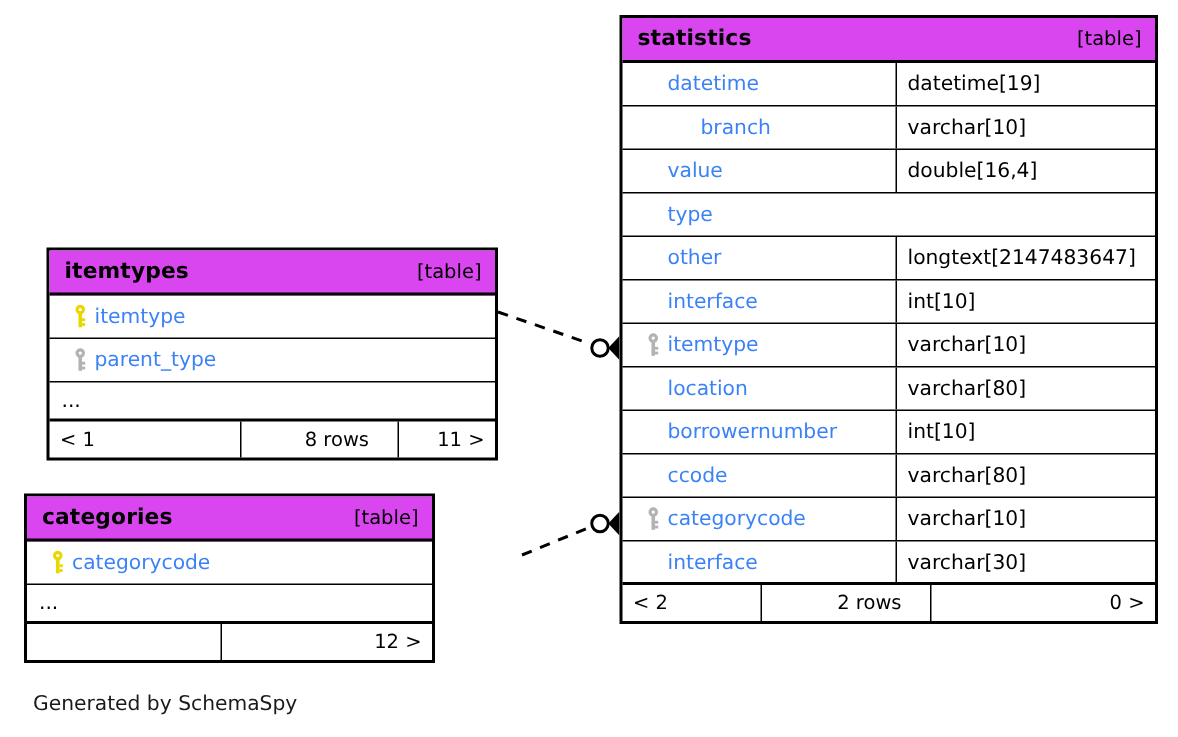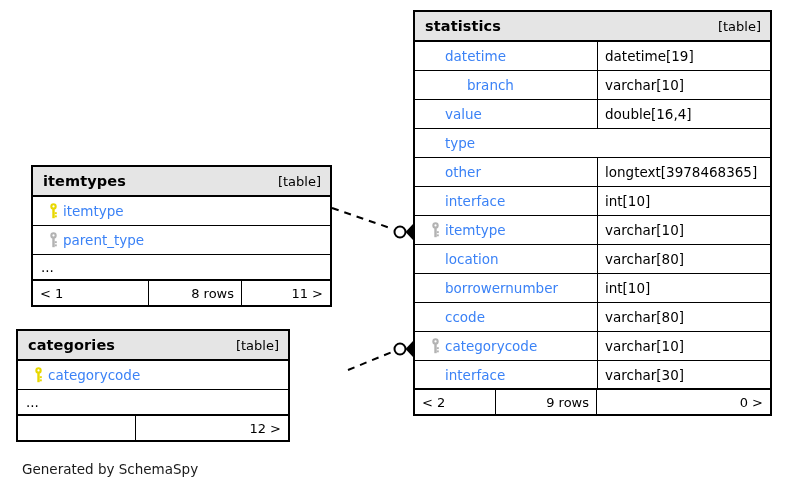--- a/index.html
+++ b/index.html
@@ -23,21 +23,21 @@
     position: absolute;
     background: #ffffff;
     border: 2px solid #000000;
     box-sizing: border-box;
     z-index: 3;
   }
   .tbl-header {
     display: flex;
     align-items: center;
     justify-content: space-between;
-    background: #e5e5e5;
+    background: #d946ef;
     border-bottom: 2px solid #000000;
     box-sizing: border-box;
     height: 30px;
     padding: 0 9px 0 10px;
   }
   .tbl-title {
     font-weight: bold;
     font-size: 14.5px;
     color: #000000;
     letter-spacing: 0.1px;
@@ -110,21 +110,21 @@
     display: flex;
     align-items: center;
     box-sizing: border-box;
     font-size: 13px;
     color: #000000;
     padding: 0 7px;
     overflow: hidden;
     white-space: nowrap;
   }
   .foot-cell.lft { justify-content: flex-start; }
-  .foot-cell.rgt { justify-content: flex-end; }
+  .foot-cell.rgt { justify-content: flex-end; margin-left: 12px; }
   .foot-cell + .foot-cell { border-left: 1px solid #000000; }
 
   
   .key-icon { display: block; }
 
   
   .caption {
     position: absolute;
     font-size: 13.5px;
     color: #1a1a1a;
@@ -194,21 +194,21 @@
         <span class="keyslot"></span>
         <span>type</span>
       </div>
     </div>
 
     <div class="tbl-row">
       <div class="col-name" style="width:182px;">
         <span class="keyslot"></span>
         <span>other</span>
       </div>
-      <div class="col-type">longtext[3978468365]</div>
+      <div class="col-type">longtext[2147483647]</div>
     </div>
 
     <div class="tbl-row">
       <div class="col-name" style="width:182px;">
         <span class="keyslot"></span>
         <span>interface</span>
       </div>
       <div class="col-type">int[10]</div>
     </div>
 
@@ -271,21 +271,21 @@
     <div class="tbl-row last-col-row">
       <div class="col-name" style="width:182px;">
         <span class="keyslot"></span>
         <span>interface</span>
       </div>
       <div class="col-type">varchar[30]</div>
     </div>
 
     <div class="tbl-footer">
       <div class="foot-cell lft" style="width:80px;">&lt; 2</div>
-      <div class="foot-cell rgt" style="width:101px;">9 rows</div>
+      <div class="foot-cell rgt" style="width:101px;">2 rows</div>
       <div class="foot-cell rgt" style="flex:1 1 auto;">0 &gt;</div>
     </div>
   </div>
 
   <div class="table-box" style="left:31px; top:165px; width:301px;">
     <div class="tbl-header">
       <span class="tbl-title">itemtypes</span>
       <span class="tbl-tag">[table]</span>
     </div>
 

